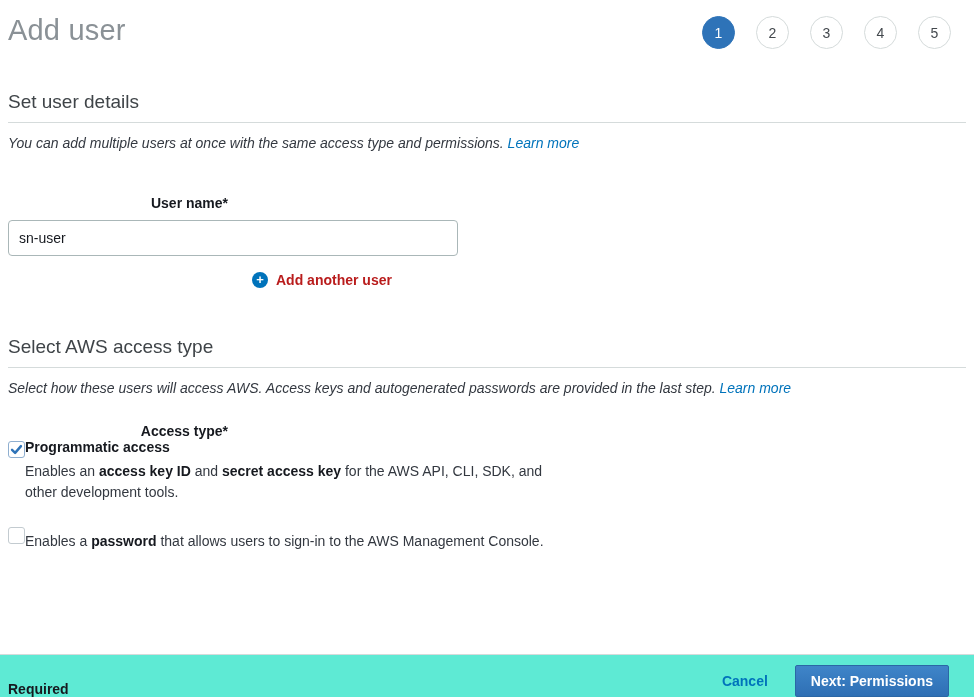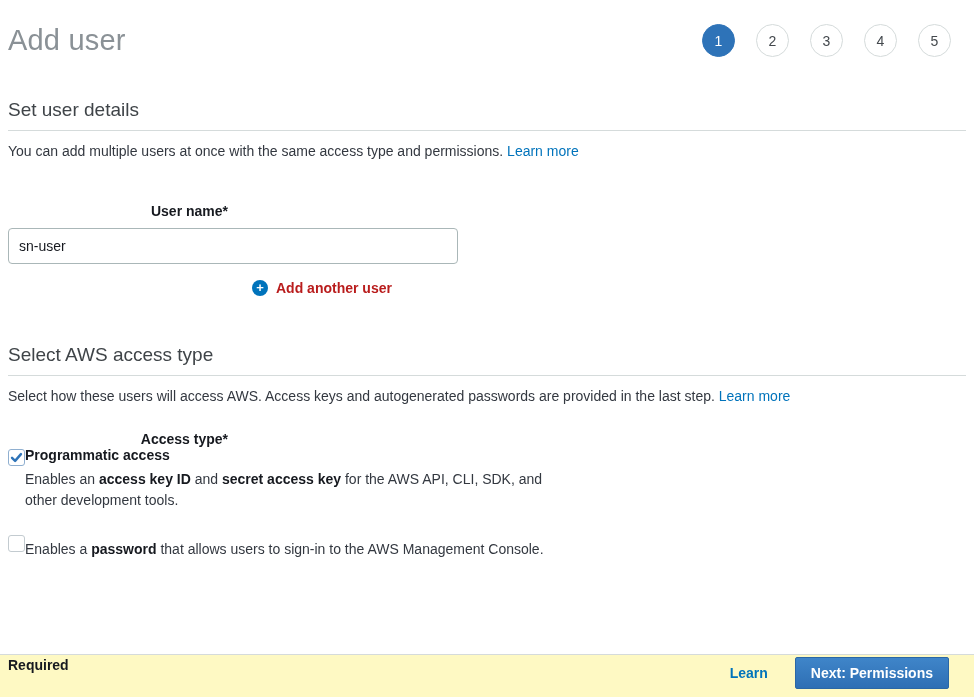--- a/index.html
+++ b/index.html
@@ -1,34 +1,34 @@
 <!DOCTYPE html>
 <html><head>
 <meta charset="utf-8">
 <style>
   * { margin:0; padding:0; box-sizing:border-box; }
   html,body { width:974px; height:697px; background:#ffffff; overflow:hidden;
     font-family:"Liberation Sans", sans-serif; color:#333840; }
   .page { position:relative; width:974px; height:697px; padding:0 8px; }
 
   
-  .header-row { display:flex; justify-content:space-between; align-items:flex-end; padding-top:20px; }
+  .header-row { display:flex; justify-content:space-between; align-items:center; padding-top:12px; }
   .page-title { font-size:29px; font-weight:400; color:#8a9196; letter-spacing:0.2px; }
   .steps { display:flex; gap:21px; margin-top:4px; margin-right:15px; }
   .step { width:33px; height:33px; border-radius:50%; border:1px solid #d5dbdb;
     display:flex; align-items:center; justify-content:center;
     font-size:14px; color:#43484d; background:#fff; cursor:default; }
   .step.active { background:#2e73b8; border-color:#2e73b8; color:#fff; }
 
   
   .section-head { font-size:19px; font-weight:400; color:#3f4448;
     padding-bottom:9px; border-bottom:1px solid #d5dbdb; }
   .sec1 { margin-top:42px; }
   .sec2 { margin-top:48px; }
-  .intro { margin-top:12px; font-size:14px; color:#333840; }
+  .intro { margin-top:12px; font-size:14px; color:#333840;font-style:italic; }
   a.link { color:#0073bb; text-decoration:none; cursor:pointer; }
 
   
   .form-row { display:flex; margin-top:36px;flex-direction:column; }
   .label-col { width:232px; text-align:right; padding-right:12px; font-size:14px;
     font-weight:bold; color:#16191f; }
   .username-row .label-col { line-height:33px; }
   .text-input { width:450px; height:36px; border:1px solid #aab7b8; border-radius:4px;
     padding:0 10px; font-size:14px; color:#16191f; font-family:"Liberation Sans", sans-serif;
     outline:none; background:#fff; }
@@ -49,22 +49,22 @@
   .checkbox.checked { border-color:#8fafd0; }
   .checkbox svg { display:none; }
   .checkbox.checked svg { display:block; }
   .option-text { margin-left:0; max-width:528px; }
   .option-title { font-size:14px; font-weight:bold; color:#16191f; }
   .option-desc { margin-top:6px; font-size:14px; color:#333840; line-height:21px; }
   .option-desc b { color:#16191f; }
 
   
   .footer { position:absolute; left:0; right:0; top:654px; height:43px;
-    border-top:1px solid #d5dbdb; background:#fef9c3;
-    display:flex; align-items:flex-start; justify-content:space-between;
+    border-top:1px solid #d5dbdb; background:#5eead4;
+    display:flex; align-items:flex-end; justify-content:space-between;
     padding:2px 25px 0 8px; }
   .required-label { font-size:14px; font-weight:bold; color:#16191f; }
   .footer-actions { display:flex; align-items:center; gap:27px; }
   .cancel-link { font-size:14px; font-weight:bold; color:#0073bb; cursor:pointer; }
   .next-button { height:32px; padding:0 15px; border:1px solid #2b67a5; border-radius:2px;
     background:linear-gradient(#3f85c9, #2e6fb4); color:#ffffff; font-size:14px;
     font-weight:bold; font-family:"Liberation Sans", sans-serif; cursor:pointer; }
 </style>
 </head>
 <body>
@@ -122,18 +122,18 @@
           <div class="option-desc"><span>Enables a </span><b>password</b><span> that allows users to sign-in to the AWS Management Console.</span></div>
         </div>
       </div>
 
     </div>
   </div>
 
   <div class="footer">
     <span class="required-label">Required</span>
     <div class="footer-actions">
-      <span class="cancel-link">Learn</span>
+      <span class="cancel-link">Cancel</span>
       <button class="next-button">Next: Permissions</button>
     </div>
   </div>
 
 </div>
 
 </body></html>

